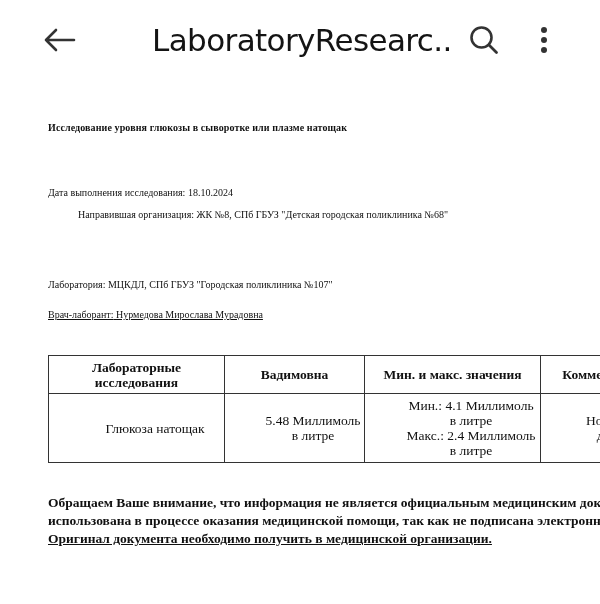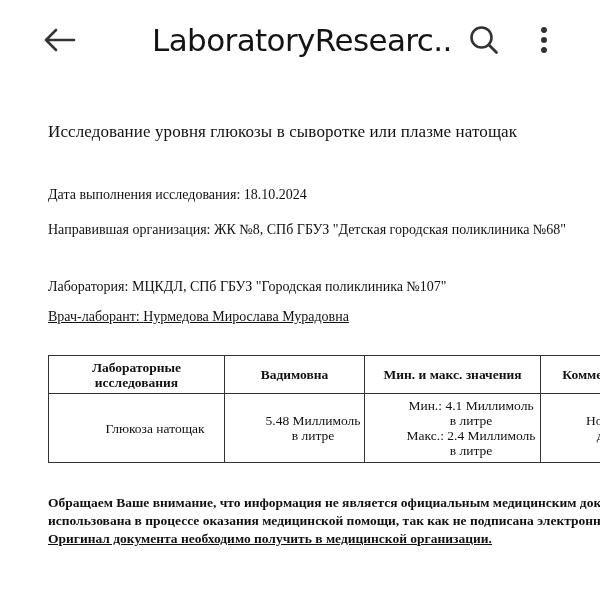--- a/index.html
+++ b/index.html
@@ -75,29 +75,29 @@
       width: 600px;
       height: 524px;
       overflow: hidden;
       font-family: "Liberation Serif", "DejaVu Serif", serif;
       color: #111;
     }
     .doc-title {
       position: absolute;
       left: 48px;
       top: 42px;
-      font-size: 17px;
-      font-weight: normal;
+      font-size: 10px;
+      font-weight: bold;
       white-space: nowrap;
       letter-spacing: 0.1px;
     }
     .meta-line {
       position: absolute;
       left: 48px;
-      font-size: 14px;
+      font-size: 10px;
       white-space: nowrap;
     }
 
     table.results {
       position: absolute;
       left: 48px;
       top: 275px;
       border-collapse: collapse;
       font-size: 13.5px;
       table-layout: fixed;
@@ -163,21 +163,21 @@
   </div>
 </div>
 
 <div class="doc">
   <div class="doc-title">Исследование уровня глюкозы в сыворотке или плазме натощак</div>
 
   <div class="meta-line" style="top:107px;">
     <span>Дата выполнения исследования:</span>
     <span>18.10.2024</span>
   </div>
-  <div class="meta-line" style="top:142px;">
+  <div class="meta-line" style="top:129px;margin-left:30px;">
     <span>Направившая организация:</span>
     <span>ЖК №8, СПб ГБУЗ "Детская городская поликлиника №68"</span>
   </div>
   <div class="meta-line" style="top:199px;">
     <span>Лаборатория:</span>
     <span>МЦКДЛ, СПб ГБУЗ "Городская поликлиника №107"</span>
   </div>
   <div class="meta-line" style="top:229px;text-decoration:underline;">
     <span>Врач-лаборант:</span>
     <span>Нурмедова Мирослава Мурадовна</span>

